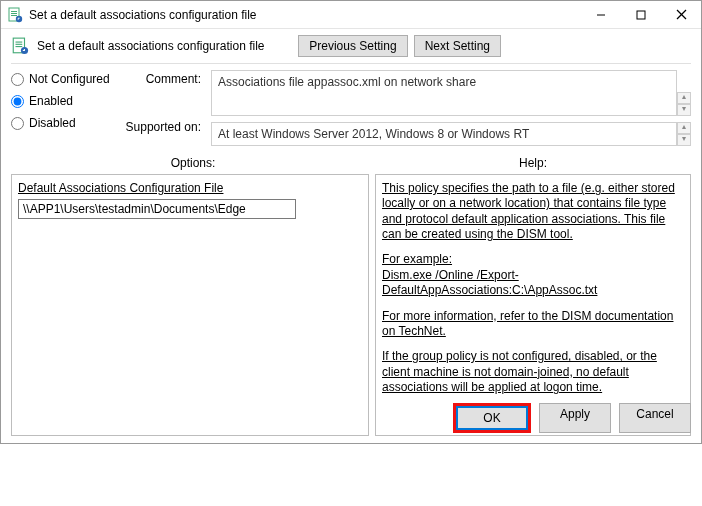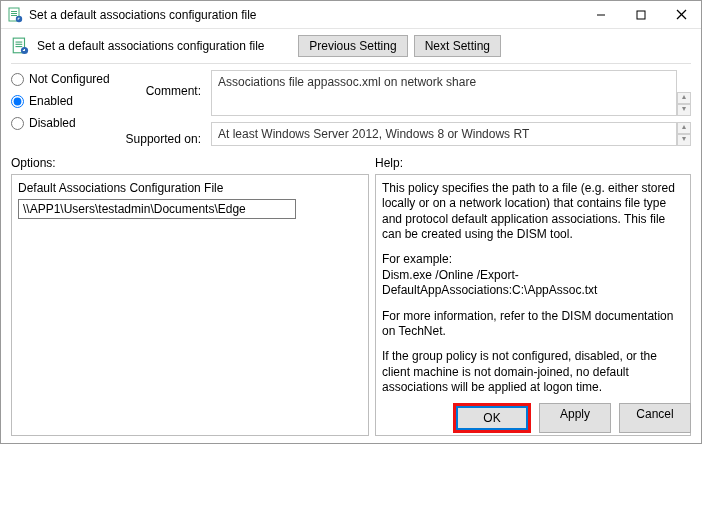--- a/index.html
+++ b/index.html
@@ -15,32 +15,32 @@
   .row1 .lticon { width:18px; height:18px; display:flex; align-items:center; justify-content:center; }
   .row1 .subtitle { flex:0 0 auto; font-size:12px; color:#000; white-space:nowrap; }
   .row1 .navbtns { margin-left:auto; display:flex; gap:6px; margin-right:190px; }
   .btn { background:#e1e1e1; border:1px solid #adadad; padding:3px 12px; font-size:12px; color:#000; min-width:60px; text-align:center; }
   .btn.sm{ padding:3px 10px; }
   .sep { height:1px; background:#e0e0e0; margin:2px 0 6px 0; }
   .midgrid { display:flex; gap:10px; }
   .radios { width:100px; padding-top:2px; display:flex; flex-direction:column; gap:8px; }
   .radio { display:flex; align-items:center; gap:5px; font-size:12px; color:#000; }
   .radio input { margin:0; width:13px; height:13px; }
-  .labels { width:80px; display:flex; flex-direction:column; gap:34px; padding-top:2px; text-align:right; font-size:12px; color:#000;justify-content:flex-end; }
+  .labels { width:80px; display:flex; flex-direction:column; gap:34px; padding-top:2px; text-align:right; font-size:12px; color:#000; }
   .fields { flex:1; display:flex; flex-direction:column; gap:6px; }
   .txtarea { width:100%; min-height:46px; border:1px solid #cfcfcf; background:#fff; padding:4px 6px; font-size:12px; color:#333; resize:none; overflow:hidden; }
   .supported { width:100%; height:24px; border:1px solid #cfcfcf; background:#fff; padding:3px 6px; font-size:12px; color:#333; display:flex; align-items:center; }
   .updown { width:14px; display:flex; flex-direction:column; justify-content:space-between; }
   .ud { height:12px; border:1px solid #cfcfcf; font-size:8px; line-height:8px; text-align:center; color:#888; background:#f3f3f3; }
   .flexrow { display:flex; align-items:flex-end; gap:0; }
   .flexrow .grow { flex:1; }
-  .labels2 { display:flex; margin-top:10px; }
+  .labels2 { display:flex; margin-top:10px;text-align:center; }
   .labels2 .l { flex:0 0 364px; font-size:12px; }
   .labels2 .r { flex:1; font-size:12px; }
-  .panes { display:flex; gap:6px; margin-top:4px; height:262px; }
+  .panes { display:flex; gap:6px; margin-top:4px; height:262px;text-decoration:underline; }
   .pane { border:1px solid #bdbdbd; background:#fff; padding:6px; overflow:auto; }
   .pane.left { flex:0 0 358px; }
   .pane.right { flex:1; }
   .optlabel { font-size:12px; margin-bottom:4px; }
   .optinput { width:278px; height:20px; border:1px solid #7a7a7a; padding:2px 4px; font-size:12px; color:#000; }
   .help p { margin:0 0 10px 0; font-size:12px; color:#000; line-height:1.28; }
   .footer { position:absolute; right:10px; bottom:10px; display:flex; gap:8px; }
   .okwrap { border:3px solid #e11; padding:0; }
   .okwrap .btn { border:2px solid #0078d7; }
   svg { display:block; }

